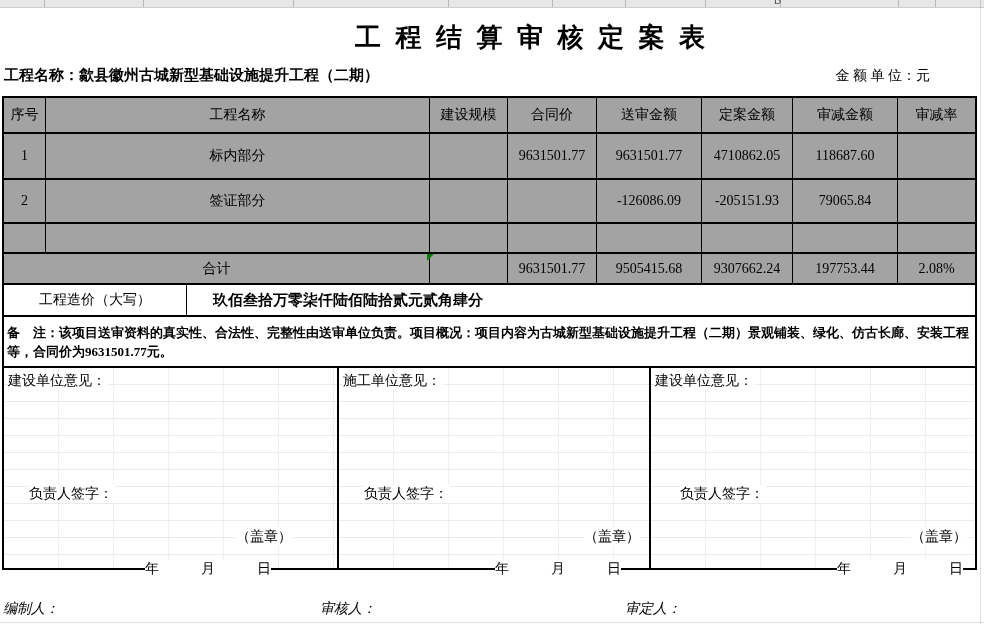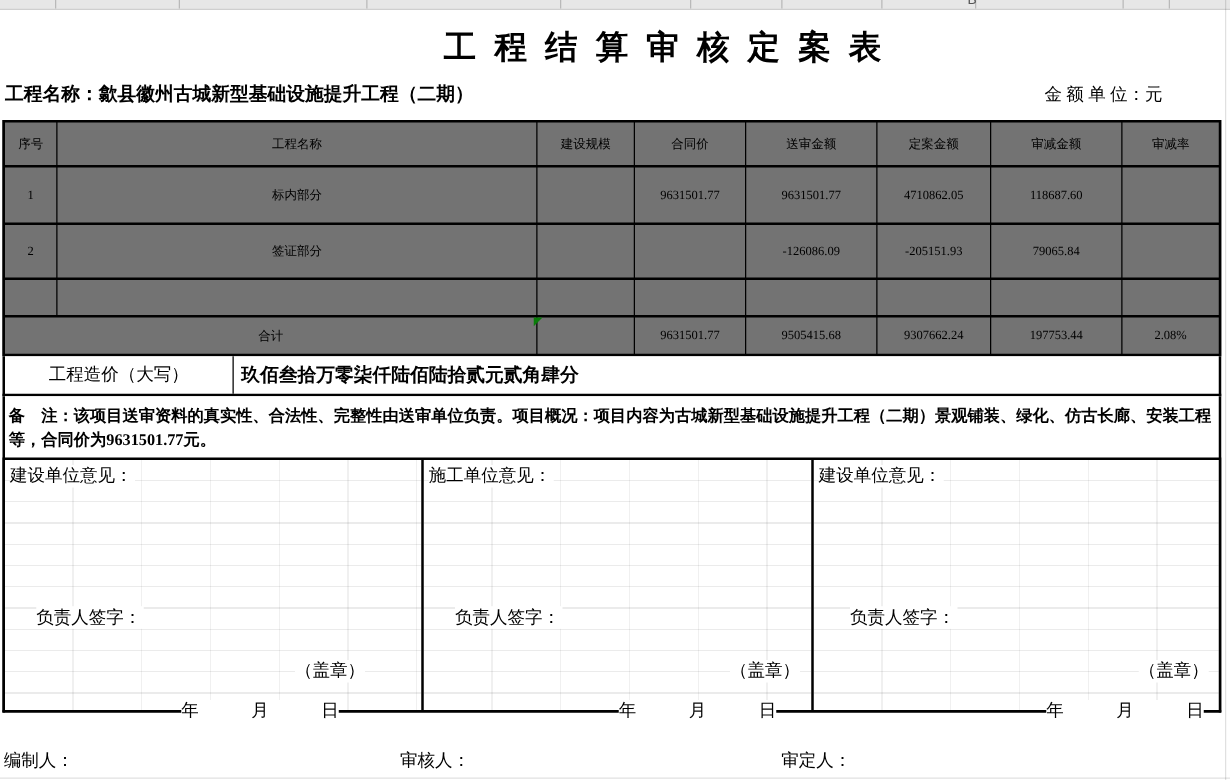--- a/index.html
+++ b/index.html
@@ -16,44 +16,44 @@
   .faint-h{position:absolute;left:0;width:984px;height:1px;background:rgba(0,0,0,0.12);}
 
   .title{position:absolute;left:0;top:20px;width:984px;text-align:center;font-size:26px;font-weight:bold;letter-spacing:4px;margin-left:40px;}
   .subtitle-left{position:absolute;left:4px;top:66px;font-size:15px;font-weight:bold;}
   .subtitle-right{position:absolute;right:54px;top:67px;font-size:14px;}
 
   .tbl{position:absolute;left:2px;top:96px;width:975px;height:189px;box-sizing:border-box;
        border:2px solid #000;background:#000;display:grid;
        grid-template-columns:41px 383px 77px 88px 104px 90px 104px 77px;
        grid-template-rows:34px 44px 42px 28px 29px;column-gap:1px;row-gap:2px;}
-  .c{background:#737373;display:flex;align-items:center;justify-content:center;font-size:10px;overflow:hidden;white-space:nowrap;}
+  .c{background:#a3a3a3;display:flex;align-items:center;justify-content:center;font-size:14px;overflow:hidden;white-space:nowrap;}
   .c.span2{grid-column:1 / span 2;}
 
   .daxie{position:absolute;left:2px;top:285px;width:975px;height:32px;box-sizing:border-box;
          border:2px solid #000;border-top:none;display:flex;background:#fff;}
   .daxie .lbl{width:182px;border-right:1px solid #000;display:flex;align-items:center;justify-content:center;font-size:14px;}
-  .daxie .val{flex:1;display:flex;align-items:center;padding-left:6px;font-size:15px;font-weight:bold;}
+  .daxie .val{flex:1;display:flex;align-items:center;padding-left:6px;font-size:15px;font-weight:bold;margin-left:20px;}
 
   .remark{position:absolute;left:2px;top:317px;width:975px;height:51px;box-sizing:border-box;
           border:2px solid #000;border-top:none;background:#fff;font-size:13px;font-weight:bold;
           padding:6px 3px 0 3px;line-height:19px;}
 
   .opinions{position:absolute;left:2px;top:368px;width:975px;height:202px;box-sizing:border-box;
             border:2px solid #000;border-top:none;background:#000;display:flex;column-gap:2px;}
   .box{background:#fff;position:relative;
        background-image:
          repeating-linear-gradient(to bottom, transparent 0, transparent 16px, rgba(0,0,0,0.08) 16px, rgba(0,0,0,0.08) 17px),
          repeating-linear-gradient(to right, transparent 0, transparent 54px, rgba(0,0,0,0.06) 54px, rgba(0,0,0,0.06) 55px);}
   .box .op-label{position:absolute;left:4px;top:4px;font-size:14px;background:#fff;padding-right:2px;}
   .box .sign{position:absolute;left:5px;top:117px;font-size:14px;background:#fff;padding-right:2px;margin-left:20px;}
   .box .seal{position:absolute;top:160px;font-size:14px;background:#fff;margin-left:45px;}
   .box .date{position:absolute;top:192px;font-size:14px;background:#fff;}
 
-  .footer-label{position:absolute;top:600px;font-size:14px;}
+  .footer-label{position:absolute;top:600px;font-size:14px;font-style:italic;}
 
   .green-tri{position:absolute;left:427px;top:254px;width:0;height:0;
              border-top:7px solid #0a7d0a;border-right:7px solid transparent;}
 </style>
 </head>
 <body>
 
 <div class="sheet">
 
   <div class="strip">

